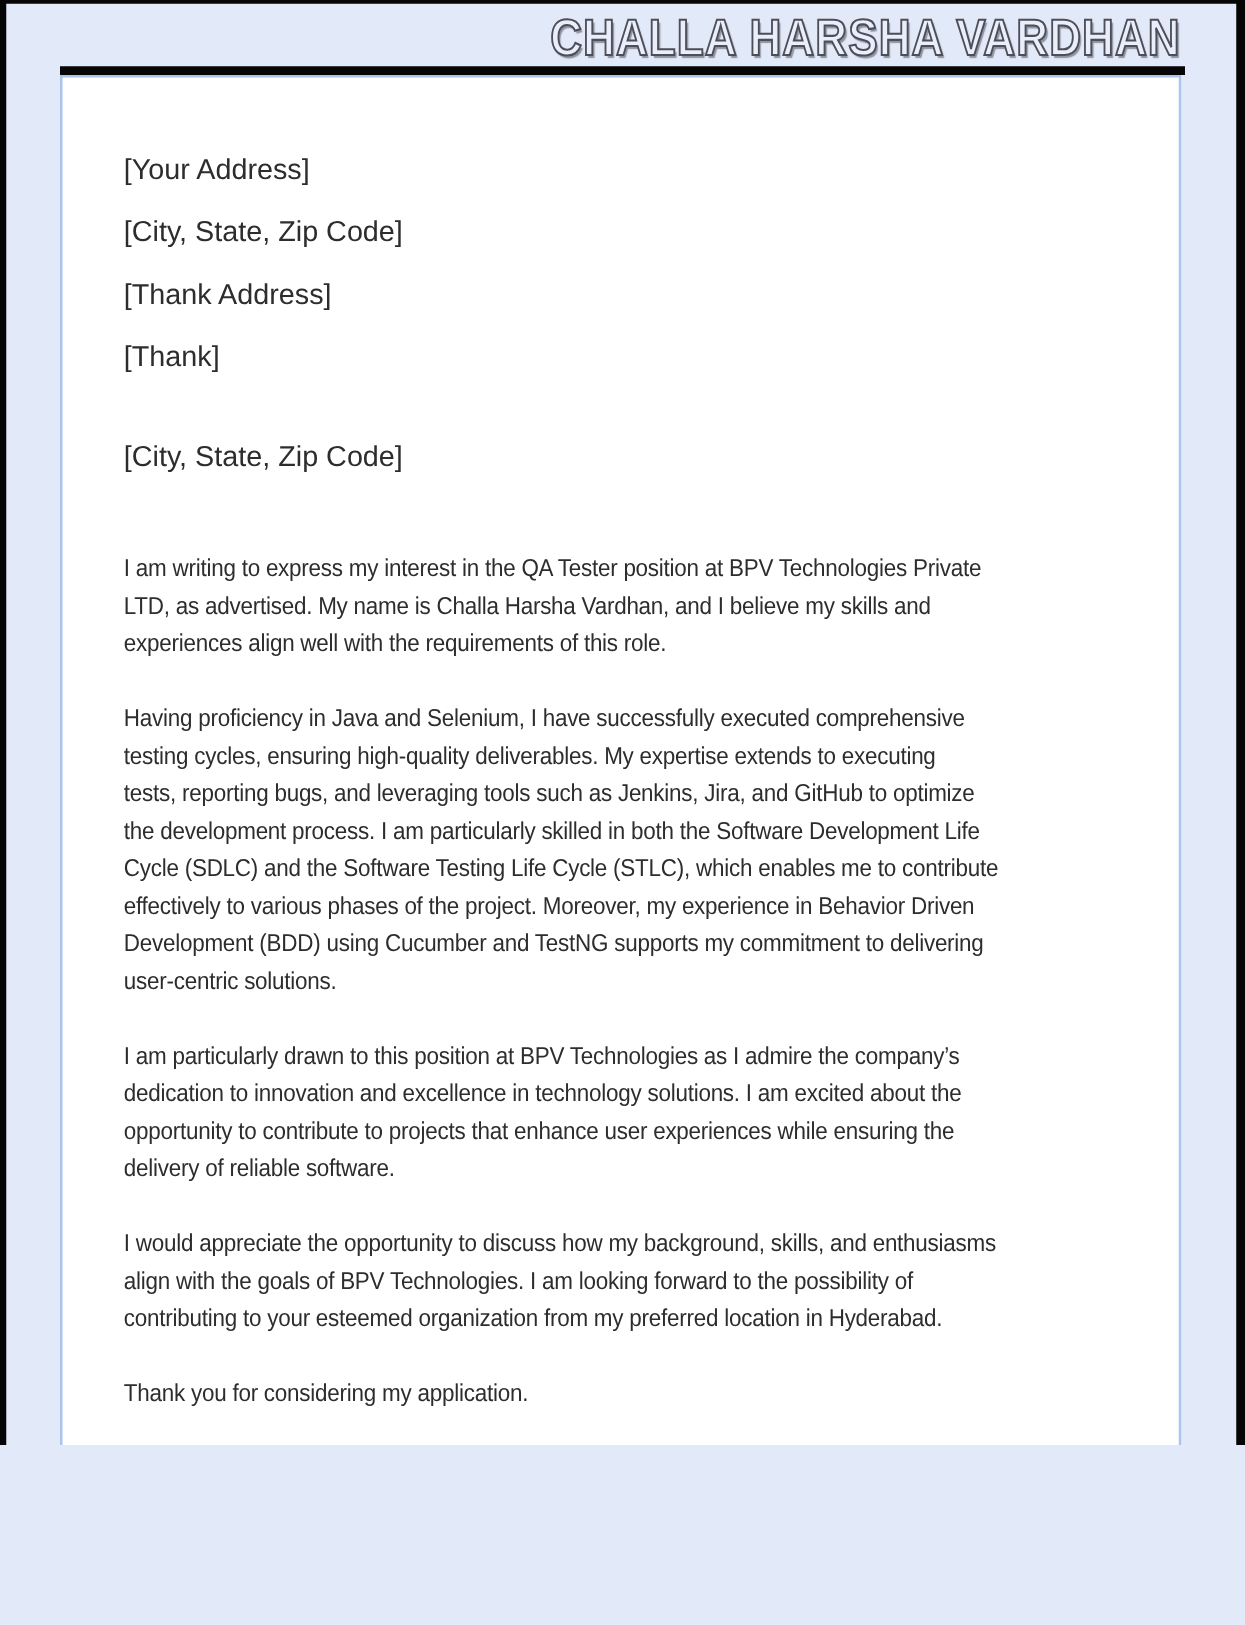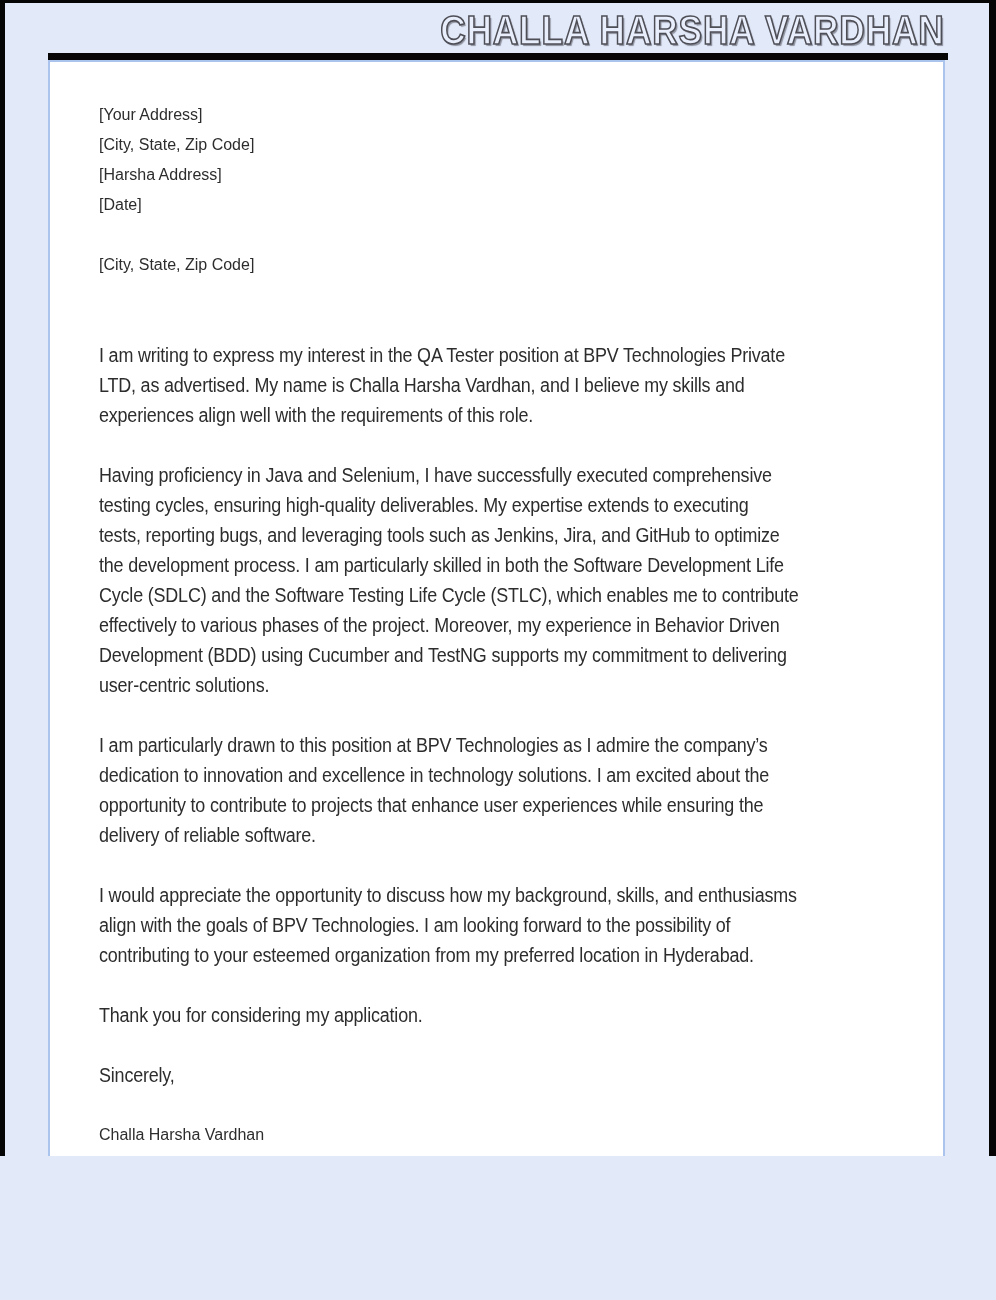--- a/index.html
+++ b/index.html
@@ -62,22 +62,23 @@
     color: #2d2d2d;
     z-index: 2;
   }
   .block { display: block; }
   .line {
     height: 30px; line-height: 30px;
     white-space: nowrap;
   }
   .gap { height: 30px; }
   .regular .line, .line.regular {
-    font-size: 16px;
+    font-size: 23px;
     letter-spacing: 0;
+    margin-top: 20px;
   }
   .condensed .line, .line.condensed {
     font-size: 19.5px;
     letter-spacing: -0.2px;
     transform: scaleX(0.92);
     transform-origin: left center;
   }
 
   .watermark {
     position: absolute;
@@ -97,22 +98,22 @@
 
   <div class="top-bar"></div>
 
   <div class="page-bg"></div>
 
   <div class="letter">
 
     <div class="block regular">
         <div class="line">[Your Address]</div>
         <div class="line">[City, State, Zip Code]</div>
-        <div class="line">[Harsha Address]</div>
-        <div class="line">[Date]</div>
+        <div class="line">[Thank Address]</div>
+        <div class="line">[Thank]</div>
       </div>
 
     <div class="gap"></div>
 
     <div class="block regular">
         <div class="line">[City, State, Zip Code]</div>
       </div>
 
     <div class="gap"></div>
 

